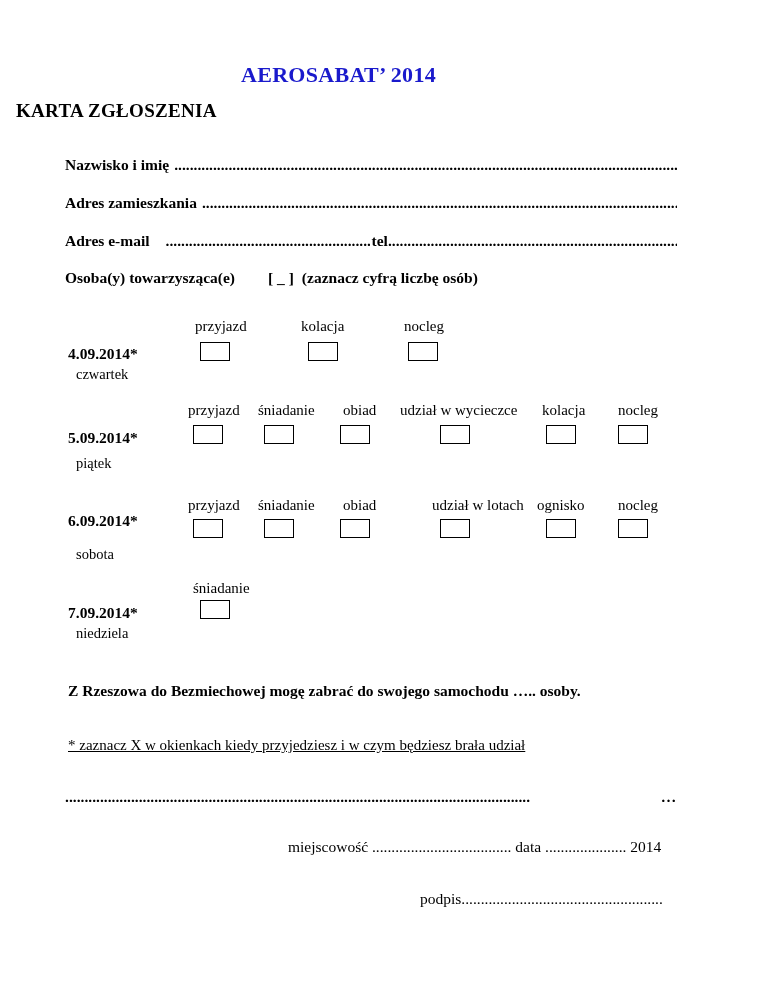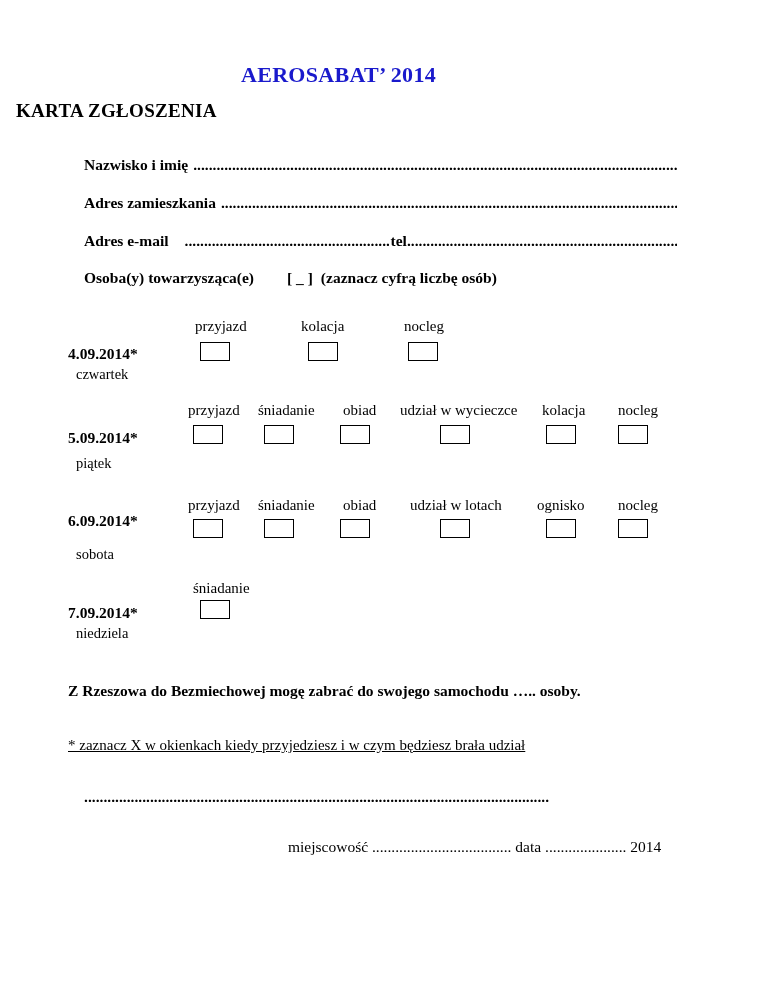--- a/index.html
+++ b/index.html
@@ -11,21 +11,21 @@
   .abs { position:absolute; }
   .title {
     position:absolute; top:62px; left:0; width:100%;
     text-align:center; font-size:22px; font-weight:bold; letter-spacing:0.3px;
   }
   .subtitle {
     position:absolute; top:100px; left:16px; width:100%;
     text-align:left; font-size:19px; font-weight:bold; letter-spacing:0.3px;
   }
   .field-line {
-    position:absolute; left:84px; width:615px;
+    position:absolute; left:65px; width:615px;
     display:flex; align-items:flex-end; overflow:hidden;
     font-weight:bold; font-size:15.5px; white-space:nowrap;
   }
   .lbl { flex:none; margin-right:5px; }
   .dots { flex:1 1 auto; overflow:hidden; }
   .dots-mid { flex:none; width:204px; overflow:hidden; margin-right:2px; }
   .companion-box { margin-left:28px; }
   .companion-note { margin-left:8px; }
   .colhead { position:absolute; font-size:15px; white-space:nowrap; }
   .checkbox {
@@ -95,21 +95,21 @@
   <span class="checkbox" style="left:193px; top:425px"></span>
   <span class="checkbox" style="left:264px; top:425px"></span>
   <span class="checkbox" style="left:340px; top:425px"></span>
   <span class="checkbox" style="left:440px; top:425px"></span>
   <span class="checkbox" style="left:546px; top:425px"></span>
   <span class="checkbox" style="left:618px; top:425px"></span>
 
   <span class="colhead" style="left:188px; top:497px">przyjazd</span>
   <span class="colhead" style="left:258px; top:497px">śniadanie</span>
   <span class="colhead" style="left:343px; top:497px">obiad</span>
-  <span class="colhead" style="left:410px; top:497px">udział w lotach</span>
+  <span class="colhead" style="left:432px; top:497px">udział w lotach</span>
   <span class="colhead" style="left:537px; top:497px">ognisko</span>
   <span class="colhead" style="left:618px; top:497px">nocleg</span>
 
   <span class="date" style="left:68px; top:512px">6.09.2014*</span>
   <span class="day" style="left:76px; top:546px">sobota</span>
 
   <span class="checkbox" style="left:193px; top:519px"></span>
   <span class="checkbox" style="left:264px; top:519px"></span>
   <span class="checkbox" style="left:340px; top:519px"></span>
   <span class="checkbox" style="left:440px; top:519px"></span>
@@ -127,14 +127,15 @@
 
   <div class="abs noteline" style="left:68px; top:737px">* zaznacz X w okienkach kiedy przyjedziesz i w czym będziesz brała udział</div>
 
   <div class="field-line" style="top:788px">
     <span class="dots">........................................................................................................................</span>
     <span class="lbl tail">….</span>
   </div>
 
   <div class="abs plain" style="left:288px; top:838px">miejscowość .................................... data ..................... 2014</div>
 
+  <div class="abs plain" style="left:420px; top:890px">podpis....................................................</div>
 
 </div>
 
 </body></html>

